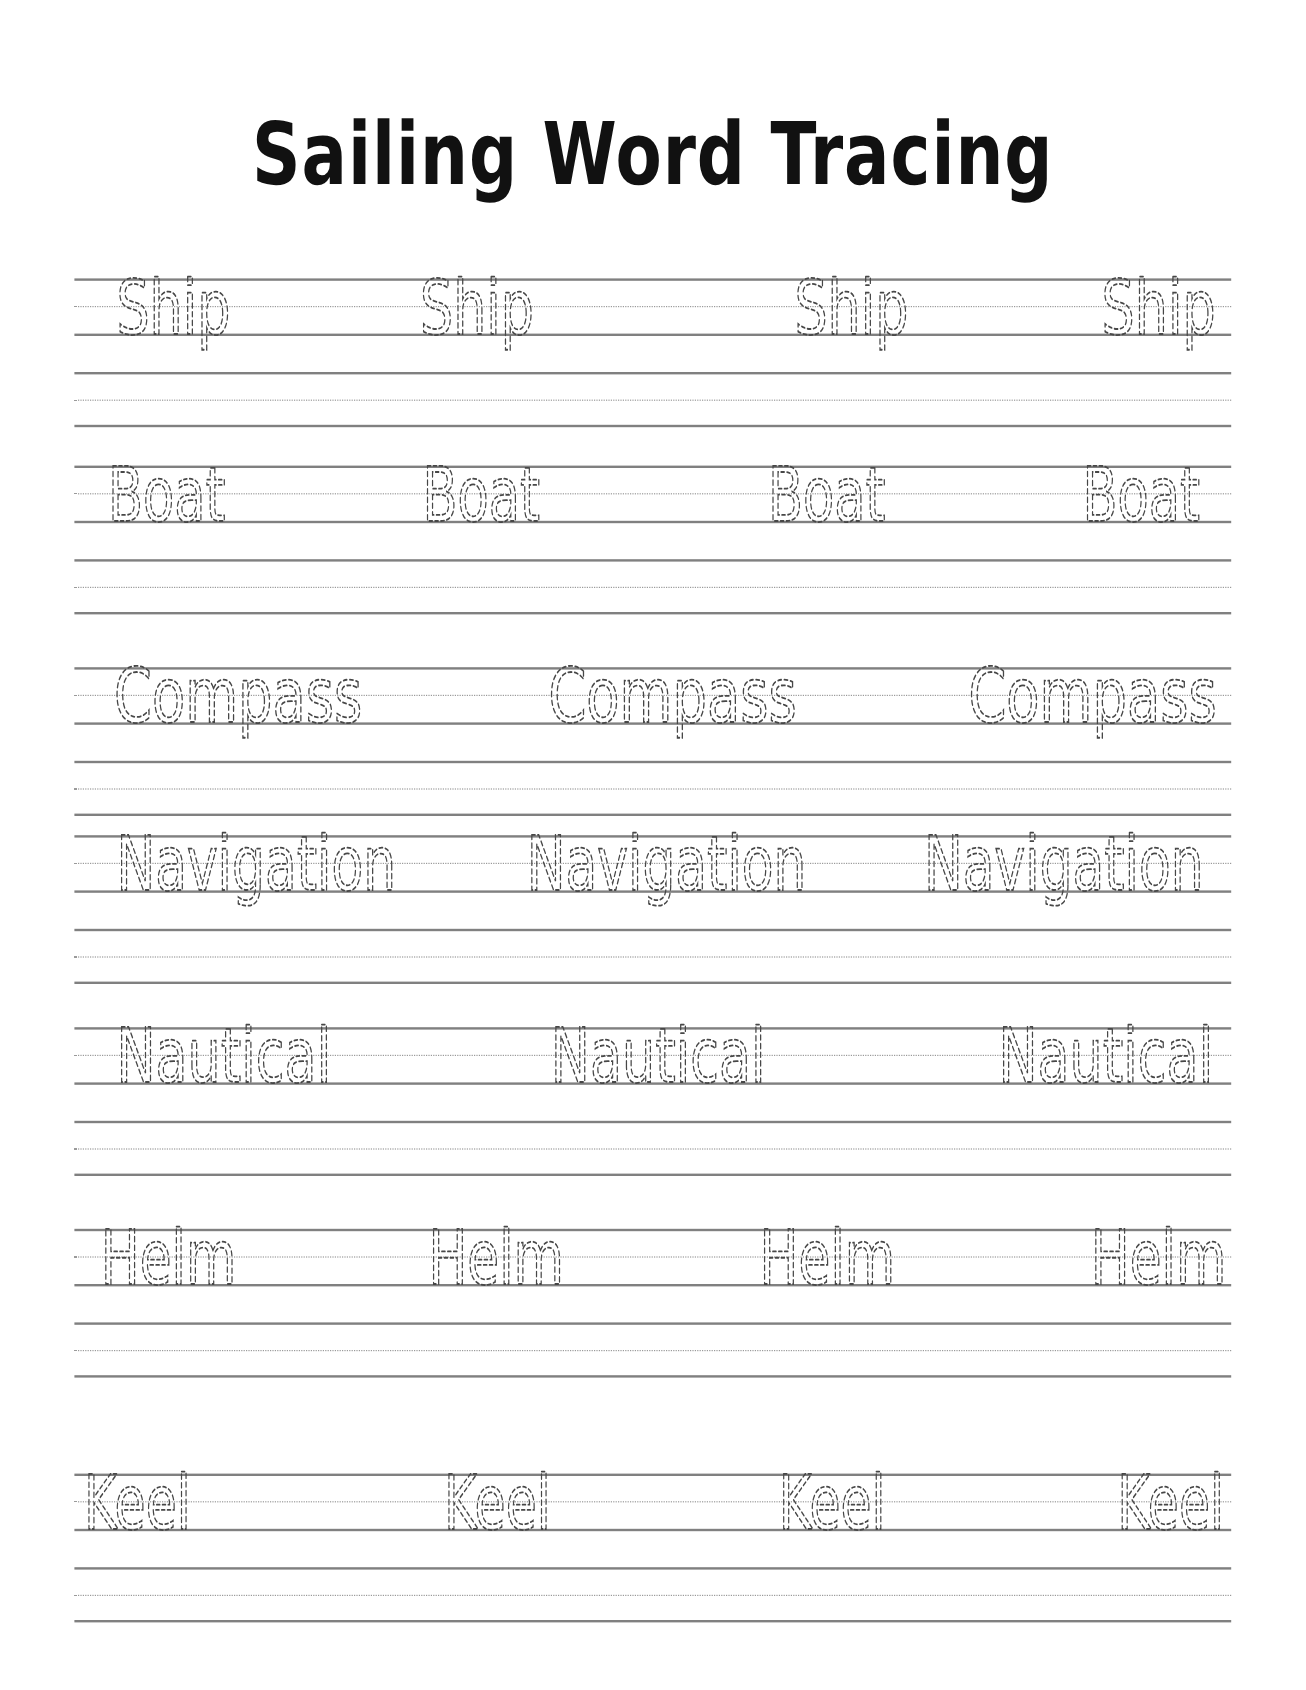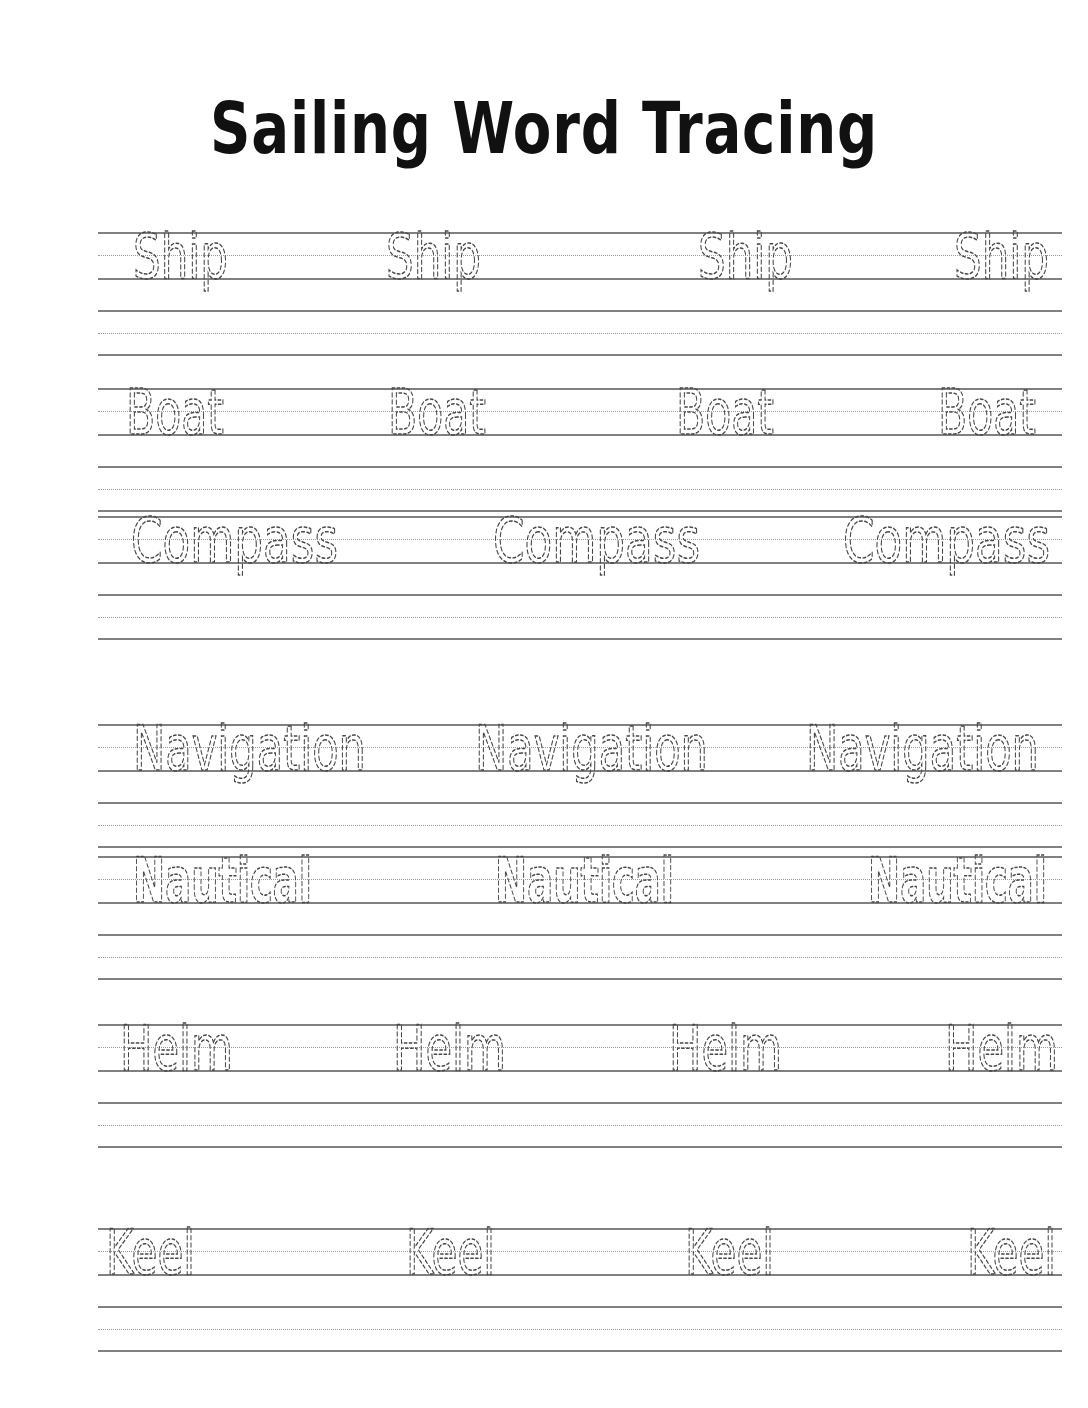--- a/index.html
+++ b/index.html
@@ -19,21 +19,21 @@
     top: 92px; left: 0; width: 100%;
     text-align: center;
     font-size: 72px;
     font-weight: bold;
     line-height: 1;
     color: var(--title-color, #111);
     transform: scaleX(0.78);
     letter-spacing: 1px;
     white-space: nowrap;
   }
-  .rows { position: absolute; inset: 0; margin-left: 36px; }
+  .rows { position: absolute; inset: 0; }
   .row {
     position: absolute;
     left: 62px; width: 964px; height: 130px;
   }
   .line {
     position: absolute; left: 0; right: 0; height: 0;
   }
   .line.solid  { border-top: 2px solid var(--line-solid, #808080); }
   .line.dotted { border-top: 1px dotted var(--line-dotted, #9a9a9a); }
   .word-svg {
@@ -89,55 +89,55 @@
         <svg class="word-svg" width="112" height="72" style="left: 288px;">
           <text x="2" y="46" textLength="98" lengthAdjust="spacingAndGlyphs" class="trace-text">Boat</text>
         </svg>
         <svg class="word-svg" width="112" height="72" style="left: 576px;">
           <text x="2" y="46" textLength="98" lengthAdjust="spacingAndGlyphs" class="trace-text">Boat</text>
         </svg>
         <svg class="word-svg" width="112" height="72" style="left: 838px;">
           <text x="2" y="46" textLength="98" lengthAdjust="spacingAndGlyphs" class="trace-text">Boat</text>
         </svg>
       </div>
-      <div class="row" style="top: 516px;">
+      <div class="row" style="top: 556px;">
         <div class="line solid" style="top: 0px;"></div>
         <div class="line dotted" style="top: 23px;"></div>
         <div class="line solid" style="top: 46px;"></div>
         <div class="line solid" style="top: 78px;"></div>
         <div class="line dotted" style="top: 101px;"></div>
         <div class="line solid" style="top: 122px;"></div>
         <svg class="word-svg" width="221" height="72" style="left: 31px;">
           <text x="2" y="46" textLength="207" lengthAdjust="spacingAndGlyphs" class="trace-text">Compass</text>
         </svg>
         <svg class="word-svg" width="221" height="72" style="left: 393px;">
           <text x="2" y="46" textLength="207" lengthAdjust="spacingAndGlyphs" class="trace-text">Compass</text>
         </svg>
         <svg class="word-svg" width="221" height="72" style="left: 743px;">
           <text x="2" y="46" textLength="207" lengthAdjust="spacingAndGlyphs" class="trace-text">Compass</text>
         </svg>
       </div>
-      <div class="row" style="top: 724px;">
+      <div class="row" style="top: 696px;">
         <div class="line solid" style="top: 0px;"></div>
         <div class="line dotted" style="top: 23px;"></div>
         <div class="line solid" style="top: 46px;"></div>
         <div class="line solid" style="top: 78px;"></div>
         <div class="line dotted" style="top: 101px;"></div>
         <div class="line solid" style="top: 122px;"></div>
         <svg class="word-svg" width="247" height="72" style="left: 33px;">
           <text x="2" y="46" textLength="233" lengthAdjust="spacingAndGlyphs" class="trace-text">Navigation</text>
         </svg>
         <svg class="word-svg" width="247" height="72" style="left: 375px;">
           <text x="2" y="46" textLength="233" lengthAdjust="spacingAndGlyphs" class="trace-text">Navigation</text>
         </svg>
         <svg class="word-svg" width="247" height="72" style="left: 706px;">
           <text x="2" y="46" textLength="233" lengthAdjust="spacingAndGlyphs" class="trace-text">Navigation</text>
         </svg>
       </div>
-      <div class="row" style="top: 856px; font-weight: bold;">
+      <div class="row" style="top: 856px;">
         <div class="line solid" style="top: 0px;"></div>
         <div class="line dotted" style="top: 23px;"></div>
         <div class="line solid" style="top: 46px;"></div>
         <div class="line solid" style="top: 78px;"></div>
         <div class="line dotted" style="top: 101px;"></div>
         <div class="line solid" style="top: 122px;"></div>
         <svg class="word-svg" width="193" height="72" style="left: 33px;">
           <text x="2" y="46" textLength="179" lengthAdjust="spacingAndGlyphs" class="trace-text">Nautical</text>
         </svg>
         <svg class="word-svg" width="193" height="72" style="left: 395px;">

